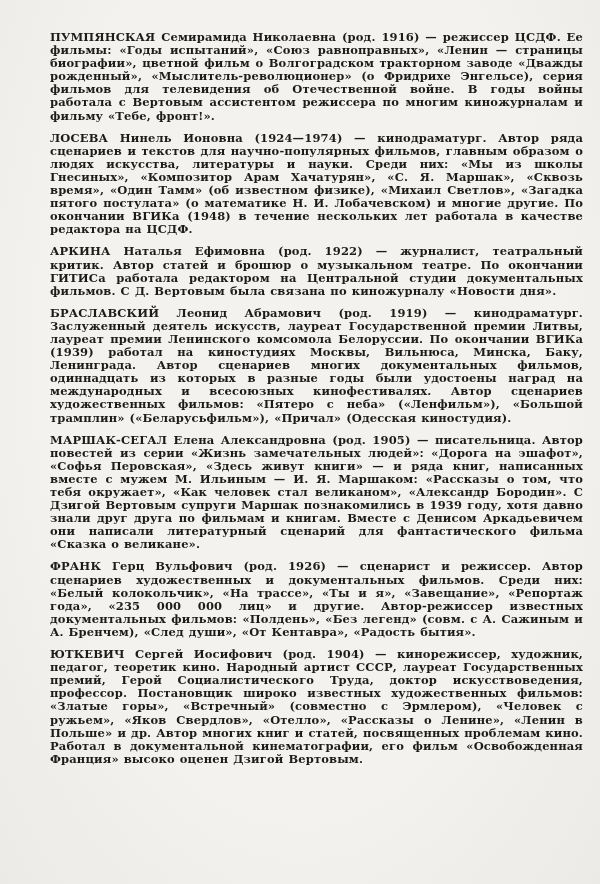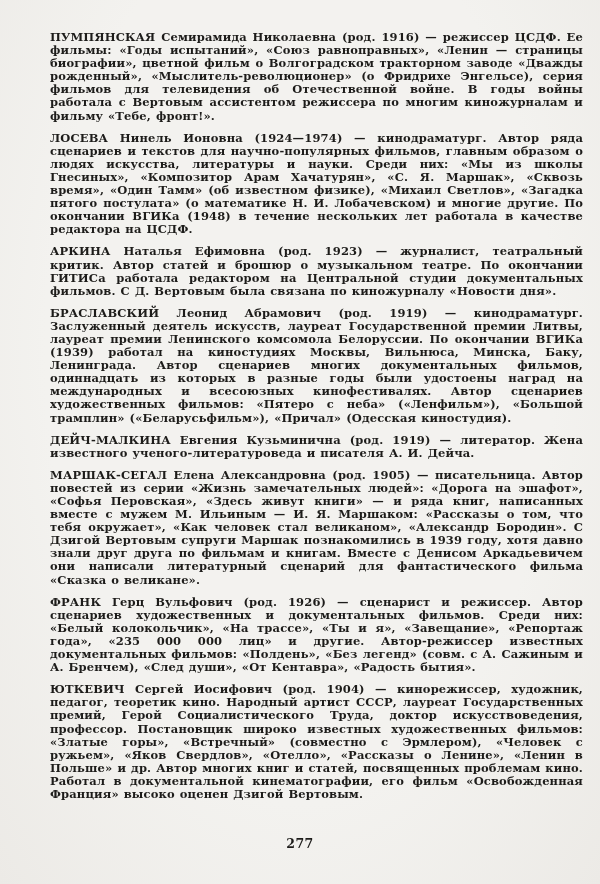--- a/index.html
+++ b/index.html
@@ -52,21 +52,19 @@
     color: #1d1c1a;
   }
 </style>
 </head>
 <body>
 
 <div class="page">
   <div class="text-block">
     <p class="entry" lang="ru">ПУМПЯНСКАЯ Семирамида Николаевна (род. 1916) — режиссер ЦСДФ. Ее фильмы: «Годы испытаний», «Союз равноправных», «Ленин — страницы биографии», цветной фильм о Волгоградском тракторном заводе «Дважды рожденный», «Мыслитель-революционер» (о Фридрихе Энгельсе), серия фильмов для телевидения об Отечественной войне. В годы войны работала с Вертовым ассистентом режиссера по многим киножурналам и фильму «Тебе, фронт!».</p>
     <p class="entry" lang="ru">ЛОСЕВА Нинель Ионовна (1924—1974) — кинодраматург. Автор ряда сценариев и текстов для научно-популярных фильмов, главным образом о людях искусства, литературы и науки. Среди них: «Мы из школы Гнесиных», «Композитор Арам Хачатурян», «С. Я. Маршак», «Сквозь время», «Один Тамм» (об известном физике), «Михаил Светлов», «Загадка пятого постулата» (о математике Н. И. Лобачевском) и многие другие. По окончании ВГИКа (1948) в течение нескольких лет работала в качестве редактора на ЦСДФ.</p>
-    <p class="entry" lang="ru">АРКИНА Наталья Ефимовна (род. 1923) — журналист, театральный критик. Автор статей и брошюр о музыкальном театре. По окончании ГИТИСа работала редактором на Центральной студии документальных фильмов. С Д. Вертовым была связана по киножурналу «Новости дня».</p>
+    <p class="entry" lang="ru">АРКИНА Наталья Ефимовна (род. 1922) — журналист, театральный критик. Автор статей и брошюр о музыкальном театре. По окончании ГИТИСа работала редактором на Центральной студии документальных фильмов. С Д. Вертовым была связана по киножурналу «Новости дня».</p>
     <p class="entry" lang="ru">БРАСЛАВСКИЙ Леонид Абрамович (род. 1919) — кинодраматург. Заслуженный деятель искусств, лауреат Государственной премии Литвы, лауреат премии Ленинского комсомола Белоруссии. По окончании ВГИКа (1939) работал на киностудиях Москвы, Вильнюса, Минска, Баку, Ленинграда. Автор сценариев многих документальных фильмов, одиннадцать из которых в разные годы были удостоены наград на международных и всесоюзных кинофестивалях. Автор сценариев художественных фильмов: «Пятеро с неба» («Ленфильм»), «Большой трамплин» («Беларусьфильм»), «Причал» (Одесская киностудия).</p>
-    <p class="entry" lang="ru">ДЕЙЧ-МАЛКИНА Евгения Кузьминична (род. 1919) — литератор. Жена известного ученого-литературоведа и писателя А. И. Дейча.</p>
     <p class="entry" lang="ru">МАРШАК-СЕГАЛ Елена Александровна (род. 1905) — писательница. Автор повестей из серии «Жизнь замечательных людей»: «Дорога на эшафот», «Софья Перовская», «Здесь живут книги» — и ряда книг, написанных вместе с мужем М. Ильиным — И. Я. Маршаком: «Рассказы о том, что тебя окружает», «Как человек стал великаном», «Александр Бородин». С Дзигой Вертовым супруги Маршак познакомились в 1939 году, хотя давно знали друг друга по фильмам и книгам. Вместе с Денисом Аркадьевичем они написали литературный сценарий для фантастического фильма «Сказка о великане».</p>
     <p class="entry" lang="ru">ФРАНК Герц Вульфович (род. 1926) — сценарист и режиссер. Автор сценариев художественных и документальных фильмов. Среди них: «Белый колокольчик», «На трассе», «Ты и я», «Завещание», «Репортаж года», «235 000 000 лиц» и другие. Автор-режиссер известных документальных фильмов: «Полдень», «Без легенд» (совм. с А. Сажиным и А. Бренчем), «След души», «От Кентавра», «Радость бытия».</p>
     <p class="entry" lang="ru">ЮТКЕВИЧ Сергей Иосифович (род. 1904) — кинорежиссер, художник, педагог, теоретик кино. Народный артист СССР, лауреат Государственных премий, Герой Социалистического Труда, доктор искусствоведения, профессор. Постановщик широко известных художественных фильмов: «Златые горы», «Встречный» (совместно с Эрмлером), «Человек с ружьем», «Яков Свердлов», «Отелло», «Рассказы о Ленине», «Ленин в Польше» и др. Автор многих книг и статей, посвященных проблемам кино. Работал в документальной кинематографии, его фильм «Освобожденная Франция» высоко оценен Дзигой Вертовым.</p>
   </div>
-  <div class="page-number">277</div>
 </div>
 
 </body></html>

